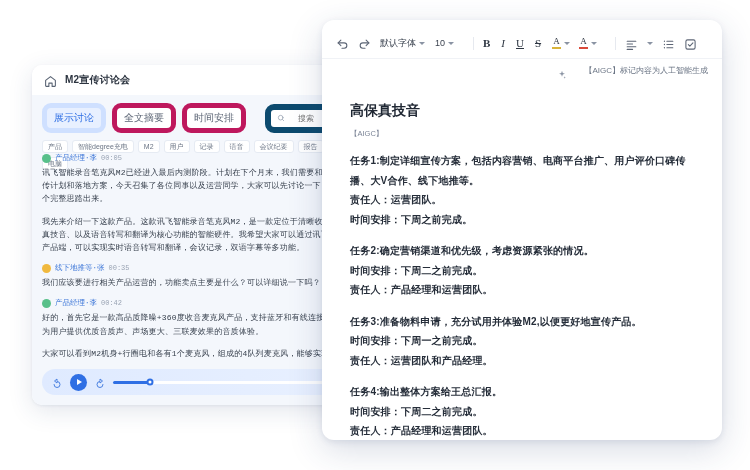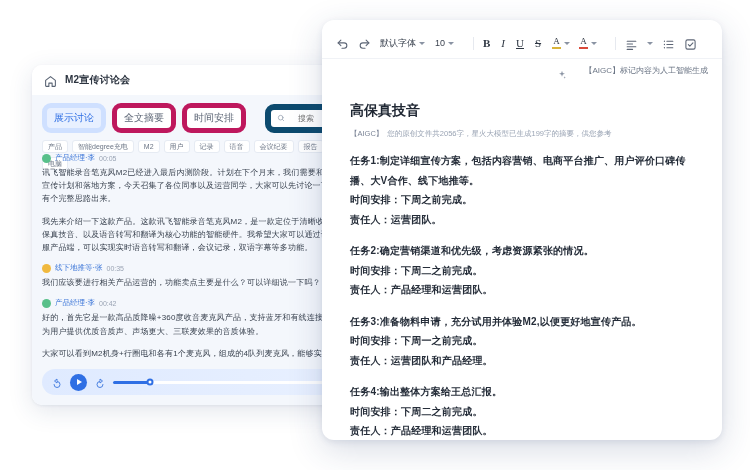--- a/index.html
+++ b/index.html
@@ -124,20 +124,21 @@
     line-height: 1;
   }
 
   .transcript {
     position: absolute;
     left: 10px;
     right: 6px;
     top: 58px;
     bottom: 44px;
     overflow: hidden;
+    font-family: Liberation Mono, monospace;
   }
   .msg { margin-bottom: 9px; }
   .msg-head {
     display: flex;
     align-items: center;
     gap: 4px;
     margin-bottom: 3px;
   }
   .avatar-dot {
     width: 9px; height: 9px;
@@ -582,27 +583,26 @@
           </svg>
       </span>
       <span class="aigc-text">【AIGC】标记内容为人工智能生成</span>
     </div>
 
     <div class="doc-body">
       <div class="doc-title">高保真技音</div>
 
       <div class="aigc-note">
         <span class="aigc-tag">【AIGC】</span>
-        <span>您的原创文件共2056字，星火大模型已生成199字的摘要，供您参考</span>
       </div>
 
       <div class="doc-block">
         <p class="doc-p bold">任务1:制定详细宣传方案，包括内容营销、电商平台推广、用户评价口碑传播、大V合作、线下地推等。</p>
+        <p class="doc-p bold">责任人：运营团队。</p>
         <p class="doc-p bold">时间安排：下周之前完成。</p>
-        <p class="doc-p bold">责任人：运营团队。</p>
       </div>
 
       <div class="doc-block">
         <p class="doc-p bold">任务2:确定营销渠道和优先级，考虑资源紧张的情况。</p>
         <p class="doc-p bold">时间安排：下周二之前完成。</p>
         <p class="doc-p bold">责任人：产品经理和运营团队。</p>
       </div>
 
       <div class="doc-block">
         <p class="doc-p bold">任务3:准备物料申请，充分试用并体验M2,以便更好地宣传产品。</p>

